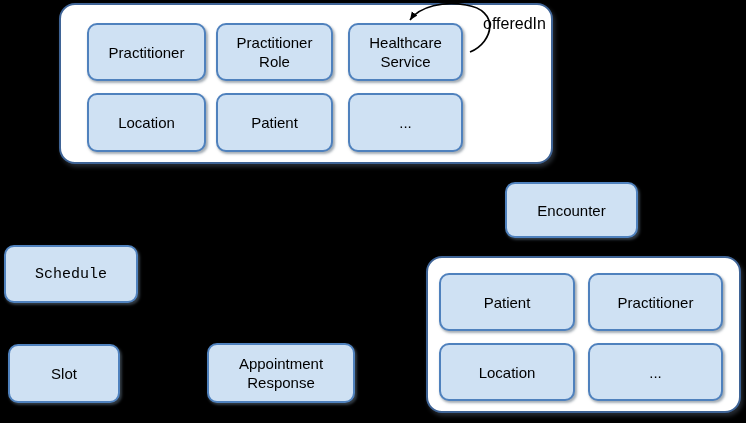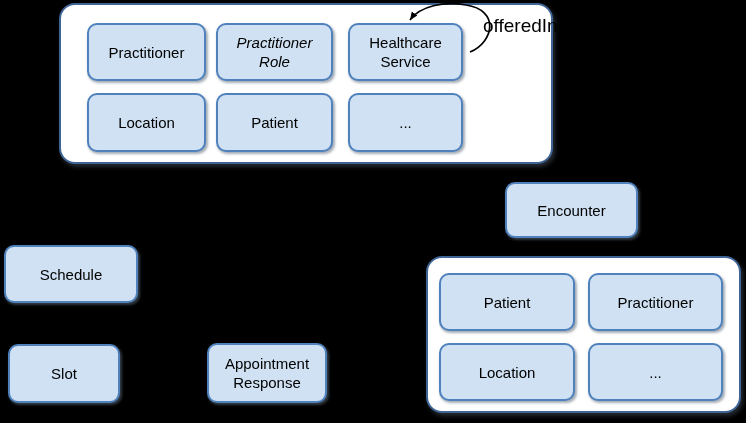--- a/index.html
+++ b/index.html
@@ -35,36 +35,36 @@
     justify-content: center;
     text-align: center;
     font-size: 15px;
     line-height: 19px;
     padding: 2px 6px;
     box-shadow: 1.5px 2px 2.5px rgba(90, 105, 120, 0.55);
   }
   
   #c-top        { left: 59px;  top: 3px;   width: 494px; height: 161px; }
   #n-prac1      { left: 87px;  top: 23px;  width: 119px; height: 58px; }
-  #n-pracrole   { left: 216px; top: 23px;  width: 117px; height: 58px; font-style: italic; }
+  #n-pracrole   { left: 216px; top: 23px;  width: 117px; height: 58px; }
   #n-hcs        { left: 348px; top: 23px;  width: 115px; height: 58px; }
   #n-loc1       { left: 87px;  top: 93px;  width: 119px; height: 59px; }
   #n-pat1       { left: 216px; top: 93px;  width: 117px; height: 59px; }
   #n-dots1      { left: 348px; top: 93px;  width: 115px; height: 59px; }
   
   #loop-svg     { position: absolute; left: 398px; top: 0px; width: 112px; height: 58px; }
   .loop-path    { stroke: var(--arrow, #000); stroke-width: 1.7; fill: none; }
   .arrowhead    { fill: var(--arrow, #000); }
-  #loop-label   { position: absolute; left: 483px; top: 15px; font-size: 19px; color: var(--text, #000); }
+  #loop-label   { position: absolute; left: 483px; top: 15px; font-size: 16px; color: var(--text, #000); }
   
   #n-encounter  { left: 505px; top: 182px; width: 133px; height: 56px; text-align: center; }
-  #n-schedule   { left: 4px;   top: 245px; width: 134px; height: 58px; }
+  #n-schedule   { left: 4px;   top: 245px; width: 134px; height: 58px; font-family: Liberation Mono, monospace; }
   #n-appt       { left: 205px; top: 245px; width: 132px; height: 57px; }
   #n-slot       { left: 8px;   top: 344px; width: 112px; height: 59px; }
-  #n-apptresp   { left: 207px; top: 343px; width: 120px; height: 60px; }
+  #n-apptresp   { left: 207px; top: 343px; width: 148px; height: 60px; }
   
   #c-enc        { left: 426px; top: 256px; width: 315px; height: 157px; }
   #n-pat2       { left: 439px; top: 273px; width: 136px; height: 58px; }
   #n-prac2      { left: 588px; top: 273px; width: 135px; height: 58px; }
   #n-loc2       { left: 439px; top: 343px; width: 136px; height: 58px; }
   #n-dots2      { left: 588px; top: 343px; width: 135px; height: 58px; }
 </style>
 </head>
 <body>
 

